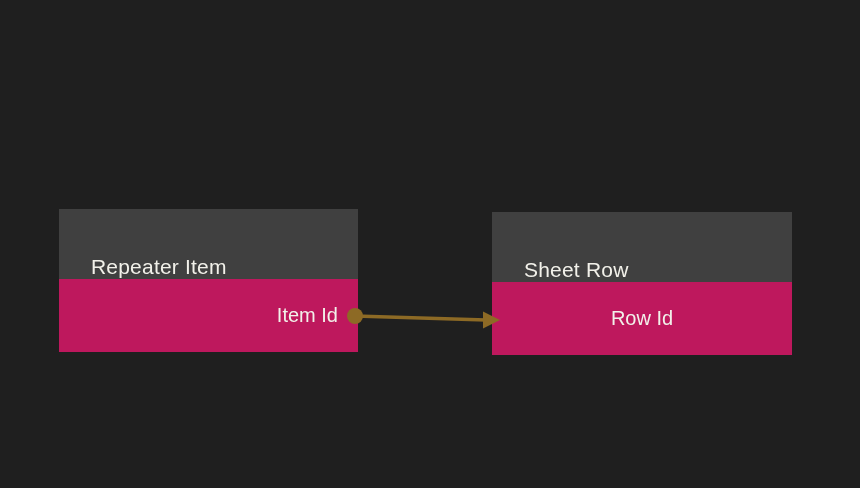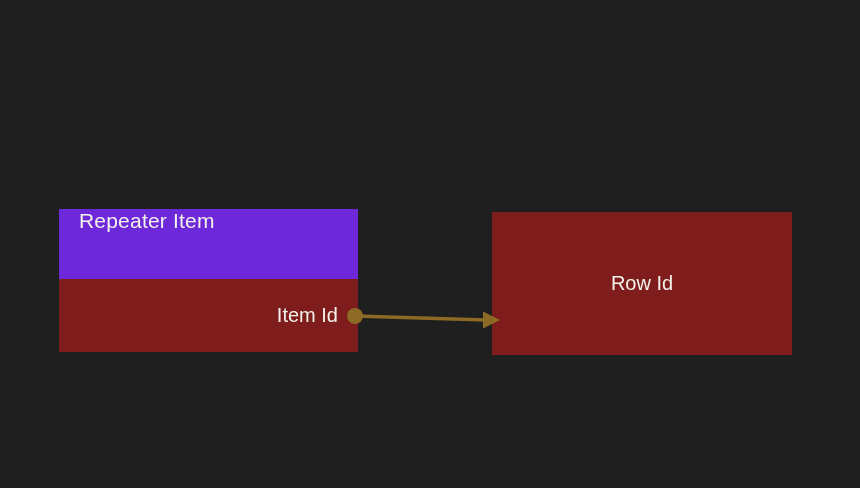--- a/index.html
+++ b/index.html
@@ -19,35 +19,35 @@
   .node {
     position: absolute;
     display: flex;
     flex-direction: column;
     color: #f2f1ea;
   }
   .node-left  { left: 59px;  top: 209px; width: 299px; height: 143px; }
   .node-right { left: 492px; top: 212px; width: 300px; height: 143px; }
   .node-header {
     height: 70px;
-    background: #6d28d9;
+    background: #404040;
     display: flex;
-    align-items: flex-start;
-    padding: 0 20px;
+    align-items: flex-end;
+    padding: 0 32px;
     box-sizing: border-box;
   }
   .node-title {
     font-size: 21px;
     font-weight: 400;
     letter-spacing: 0.2px;
     white-space: nowrap;
   }
   .node-body {
     flex: 1;
-    background: #7f1d1d;
+    background: #be185d;
     display: flex;
     flex-direction: column;
   }
   .field-row {
     flex: 1;
     display: flex;
     align-items: center;
     padding: 0 20px;
     box-sizing: border-box;
   }
@@ -76,20 +76,23 @@
       <span class="node-title">Repeater Item</span>
     </div>
     <div class="node-body">
       <div class="field-row align-right">
         <span class="field-label">Item Id</span>
       </div>
     </div>
   </div>
 
   <div class="node node-right">
+    <div class="node-header">
+      <span class="node-title">Sheet Row</span>
+    </div>
     <div class="node-body">
       <div class="field-row align-left">
         <span class="field-label">Row Id</span>
       </div>
     </div>
   </div>
 
   <svg class="connection-layer" width="860" height="488" viewBox="0 0 860 488">
     <g>
       <line x1="355" y1="316" x2="486" y2="320" stroke-width="3.5" stroke="#8d6a25"></line>

